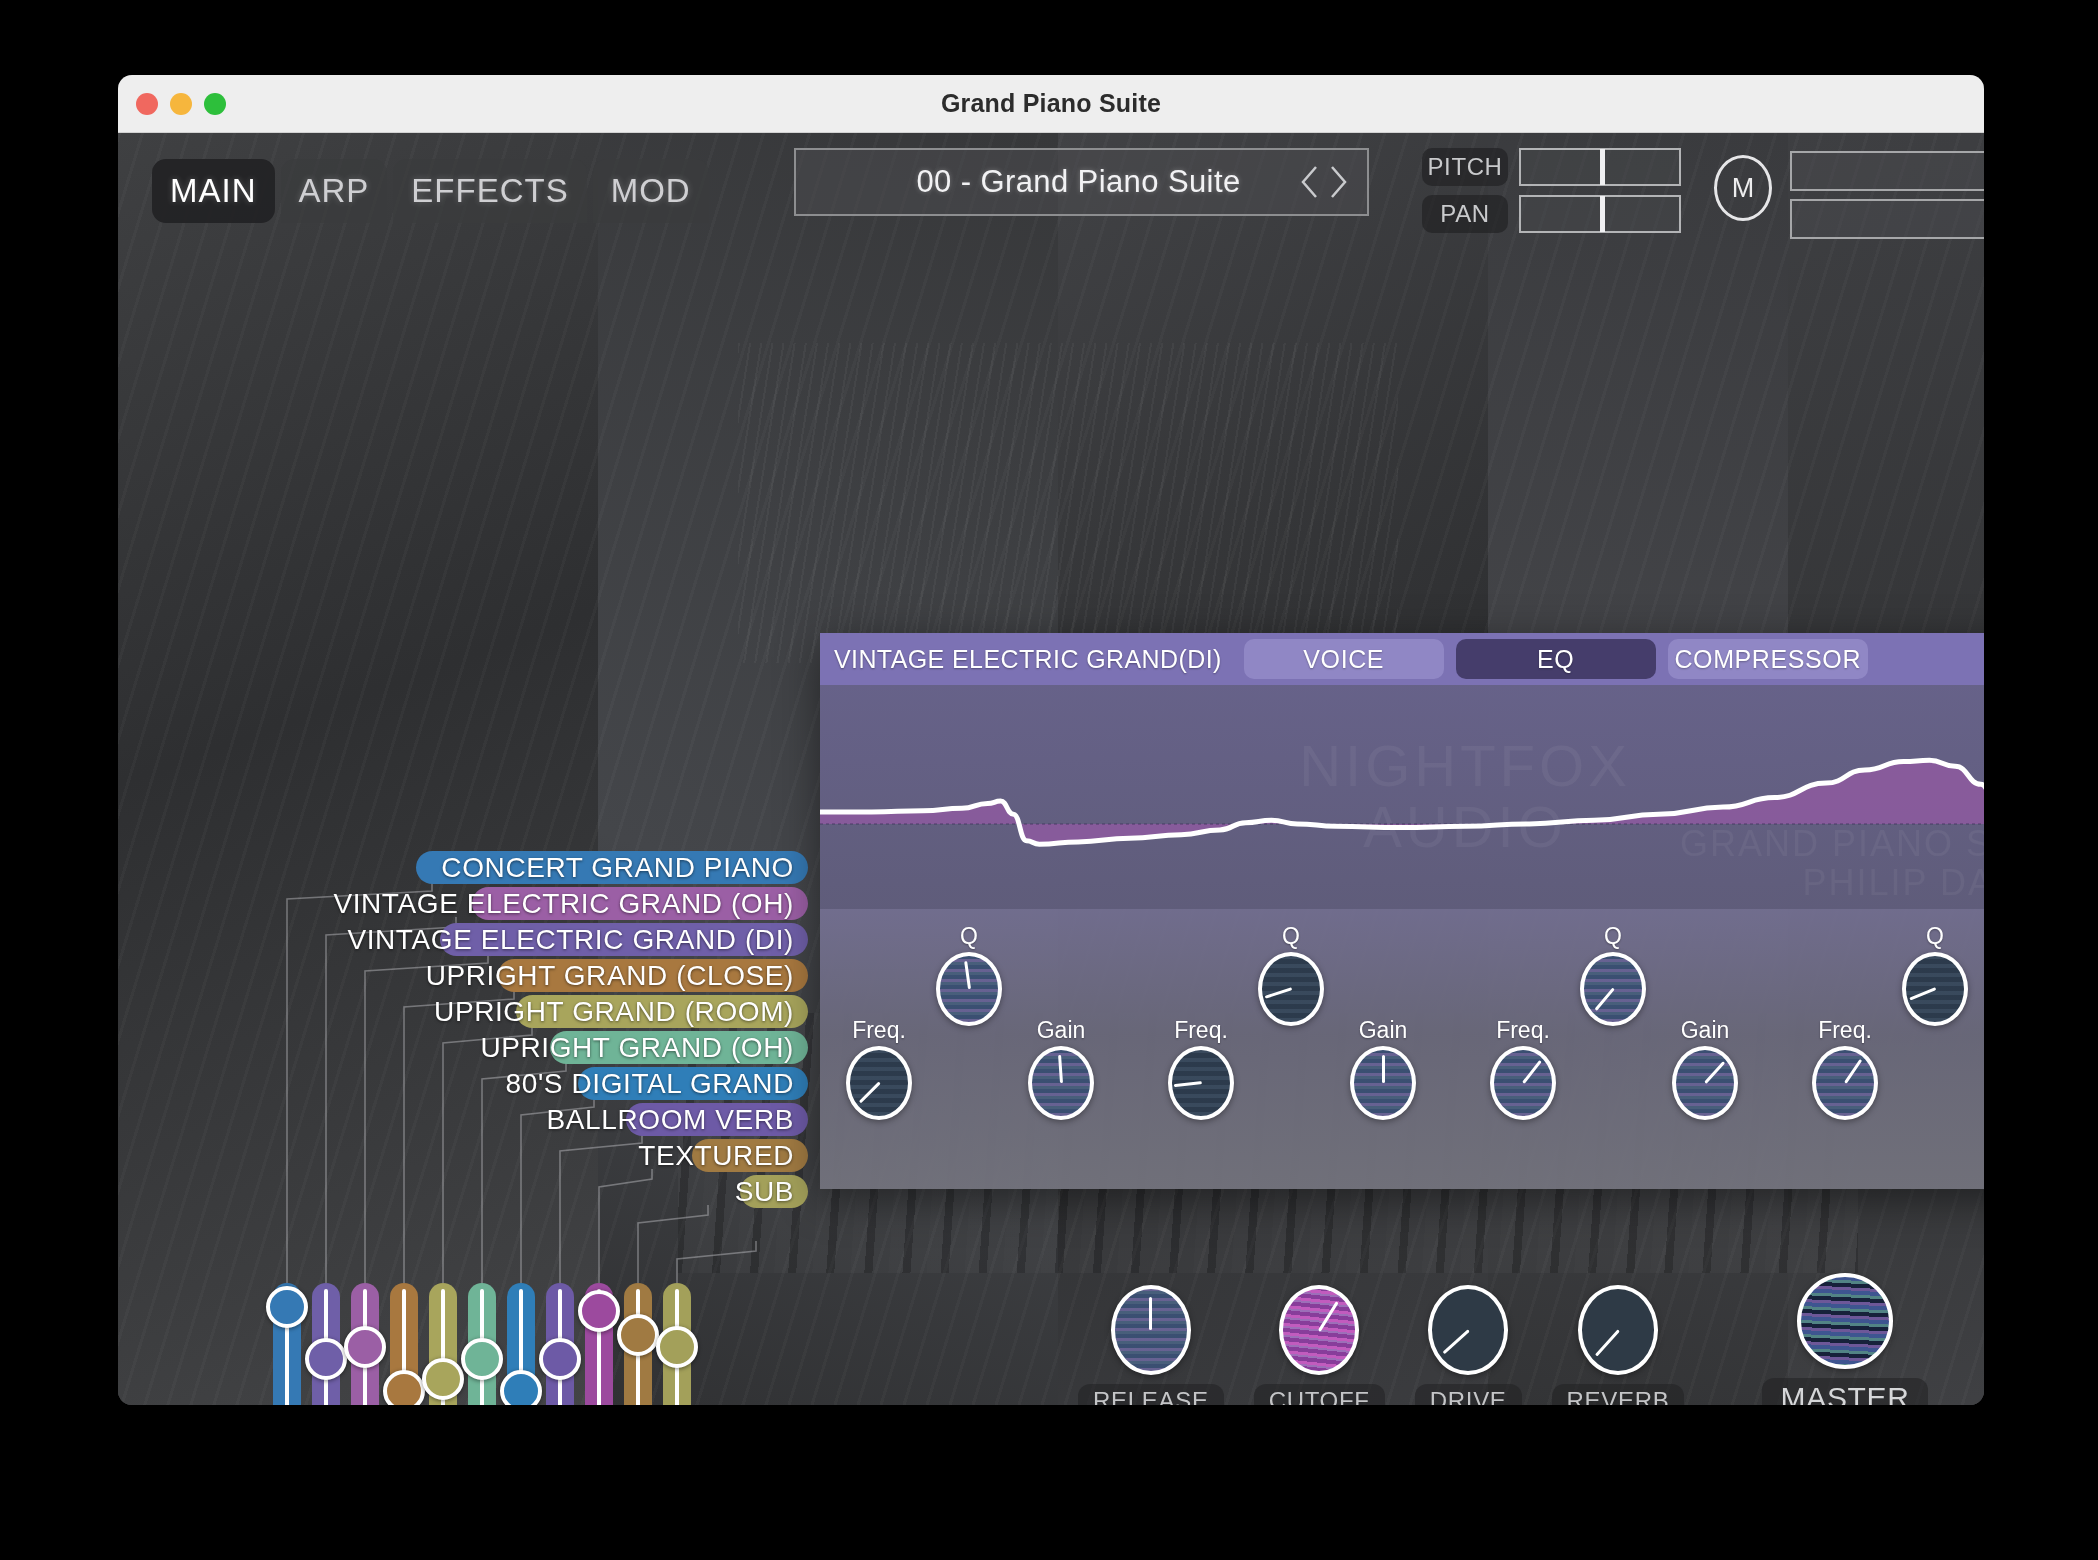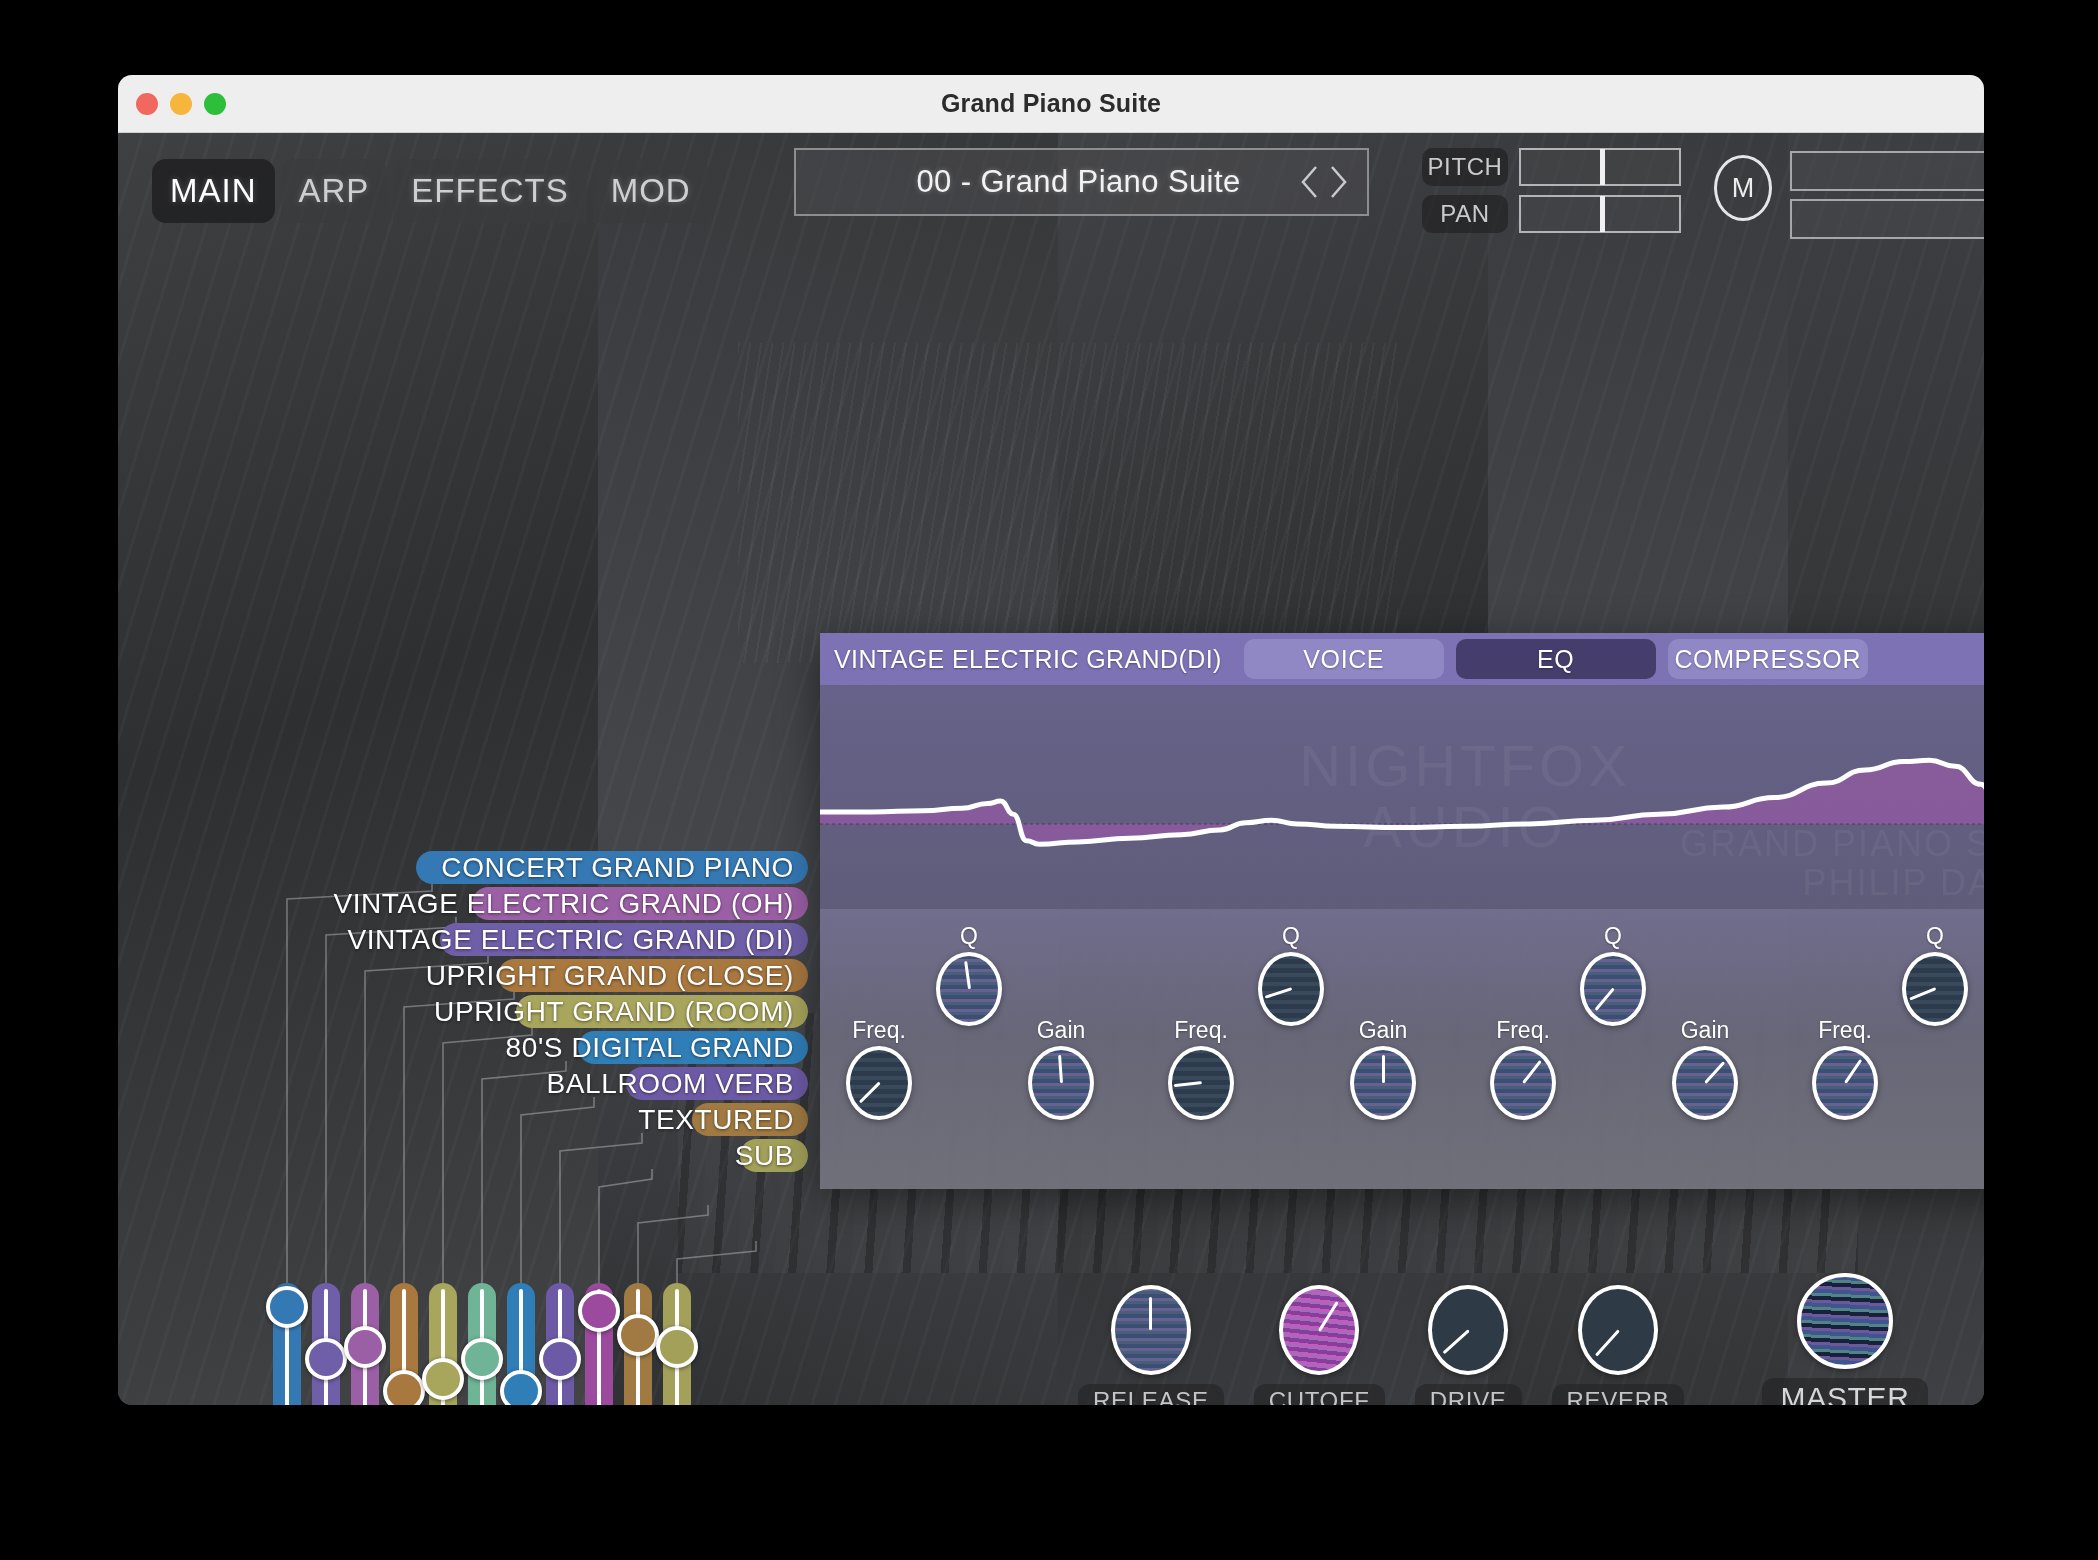--- a/index.html
+++ b/index.html
@@ -514,20 +514,23 @@
           <div class="layer-row">
             <div class="layer-pill" style="background: rgb(111, 95, 168); width: 368px;">VINTAGE ELECTRIC GRAND (DI)</div>
           </div>
           <div class="layer-row">
             <div class="layer-pill" style="background: rgb(168, 120, 63); width: 310px;">UPRIGHT GRAND (CLOSE)</div>
           </div>
           <div class="layer-row">
             <div class="layer-pill" style="background: rgb(168, 165, 92); width: 292px;">UPRIGHT GRAND (ROOM)</div>
           </div>
           <div class="layer-row">
+            <div class="layer-pill" style="background: rgb(111, 180, 151); width: 258px;">UPRIGHT GRAND (OH)</div>
+          </div>
+          <div class="layer-row">
             <div class="layer-pill" style="background: rgb(47, 126, 184); width: 230px;">80'S DIGITAL GRAND</div>
           </div>
           <div class="layer-row">
             <div class="layer-pill" style="background: rgb(109, 90, 166); width: 182px;">BALLROOM VERB</div>
           </div>
           <div class="layer-row">
             <div class="layer-pill" style="background: rgb(160, 122, 66); width: 116px;">TEXTURED</div>
           </div>
           <div class="layer-row">
             <div class="layer-pill" style="background: rgb(163, 160, 90); width: 68px;">SUB</div>

